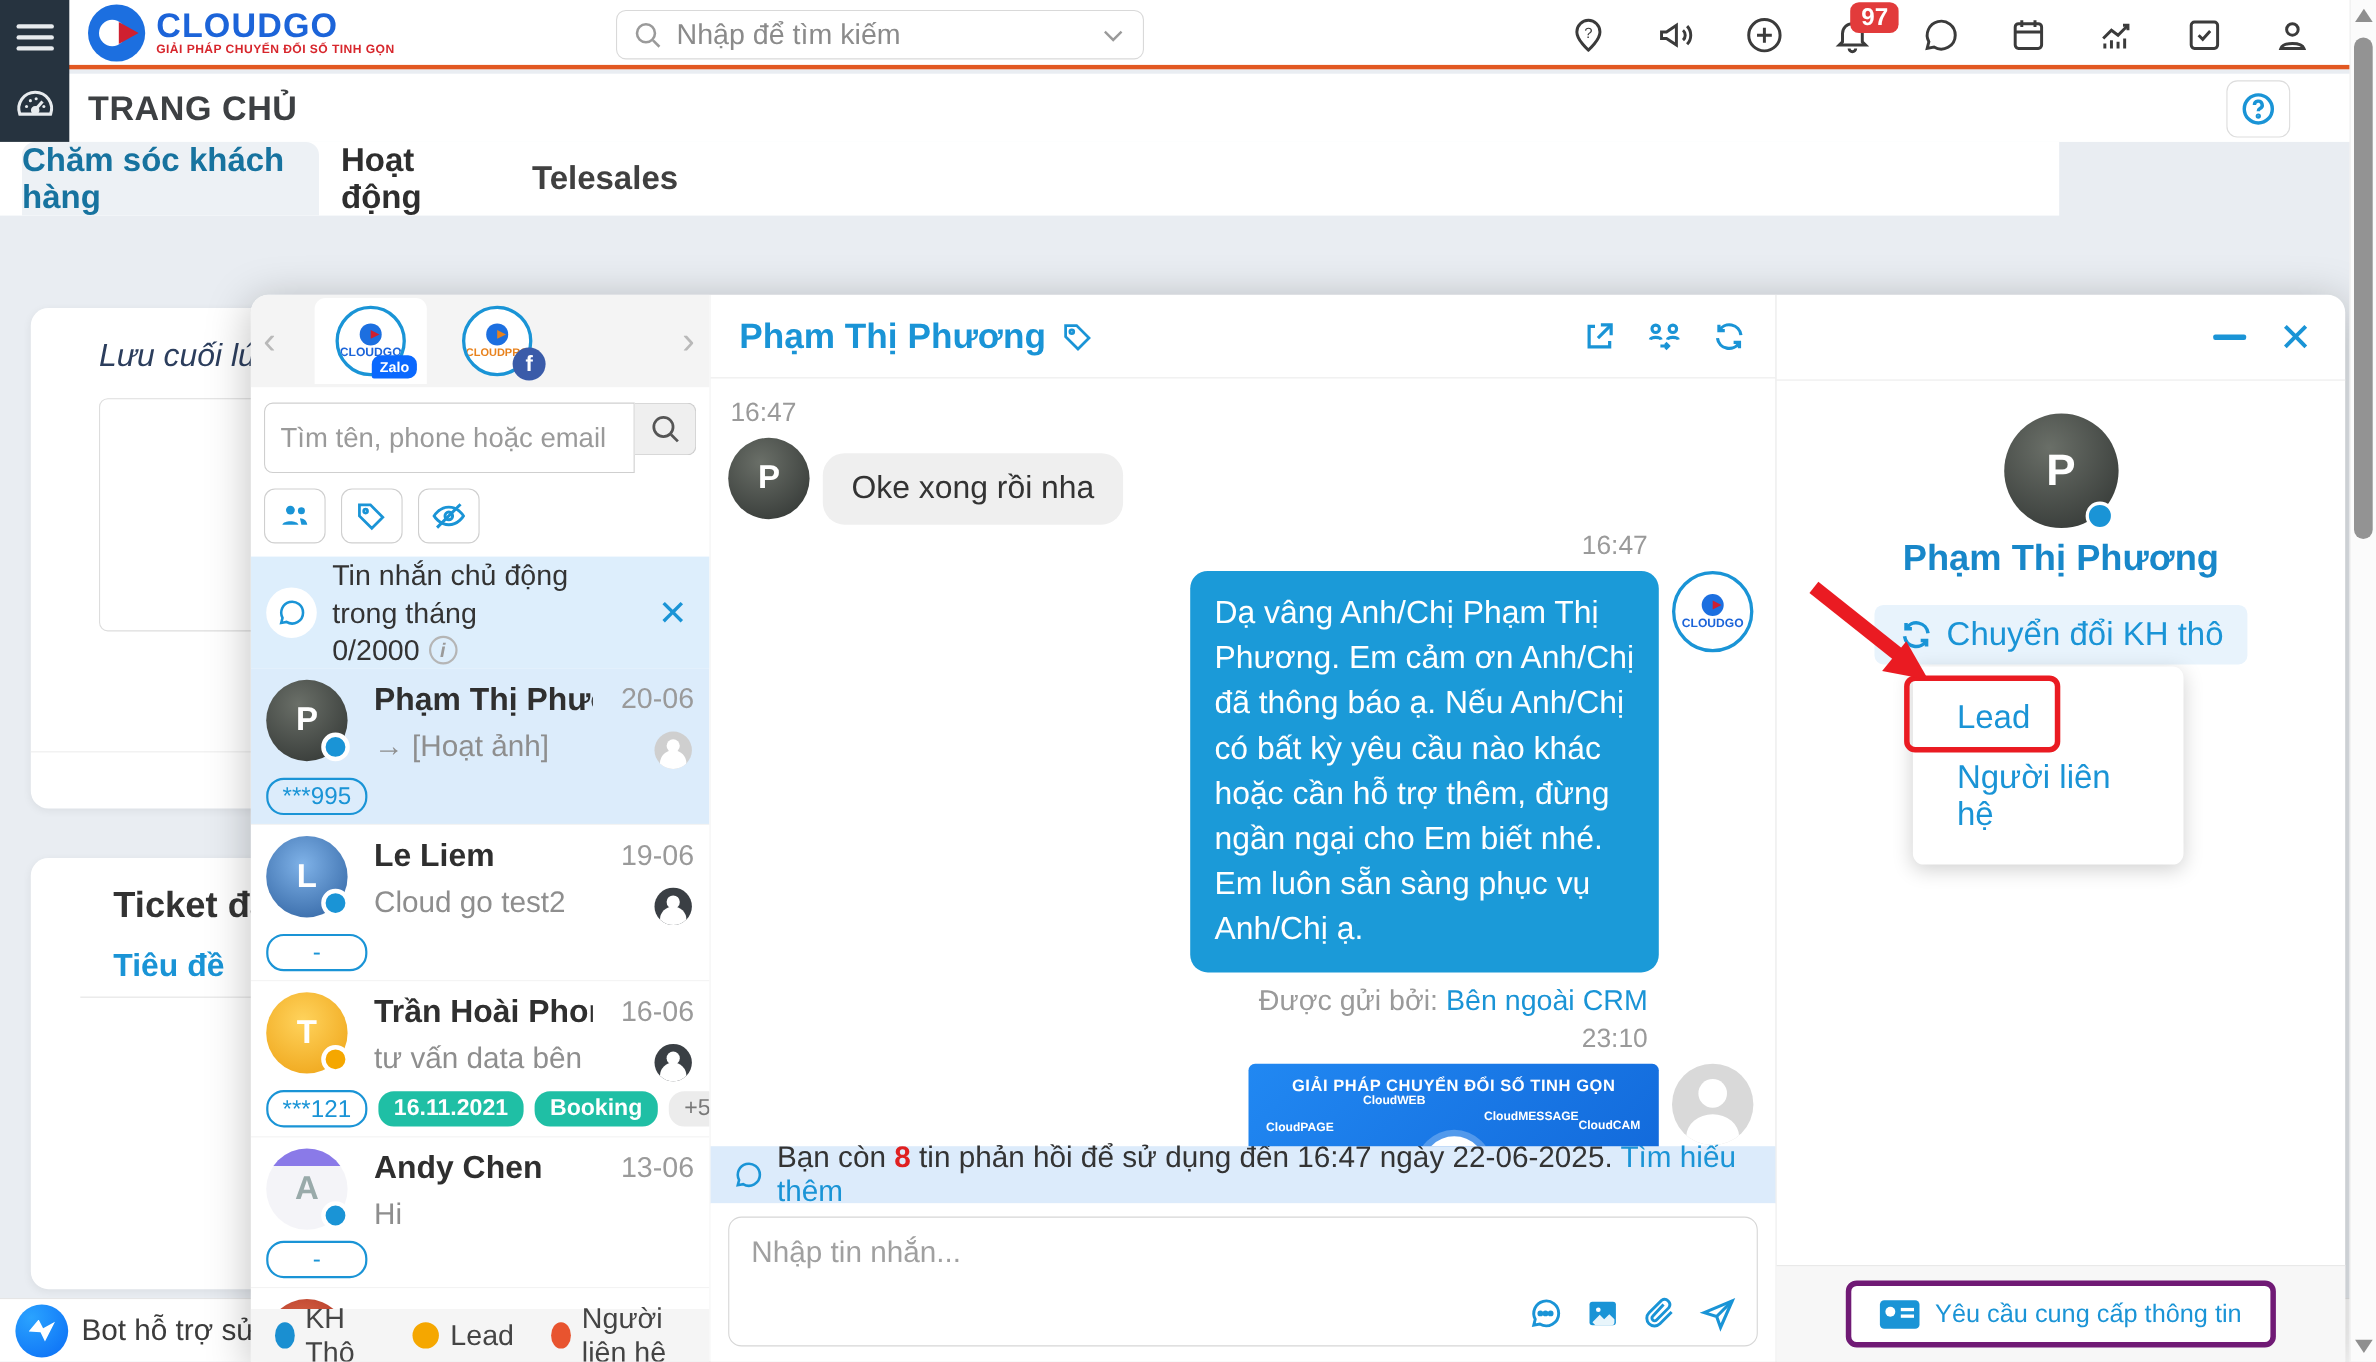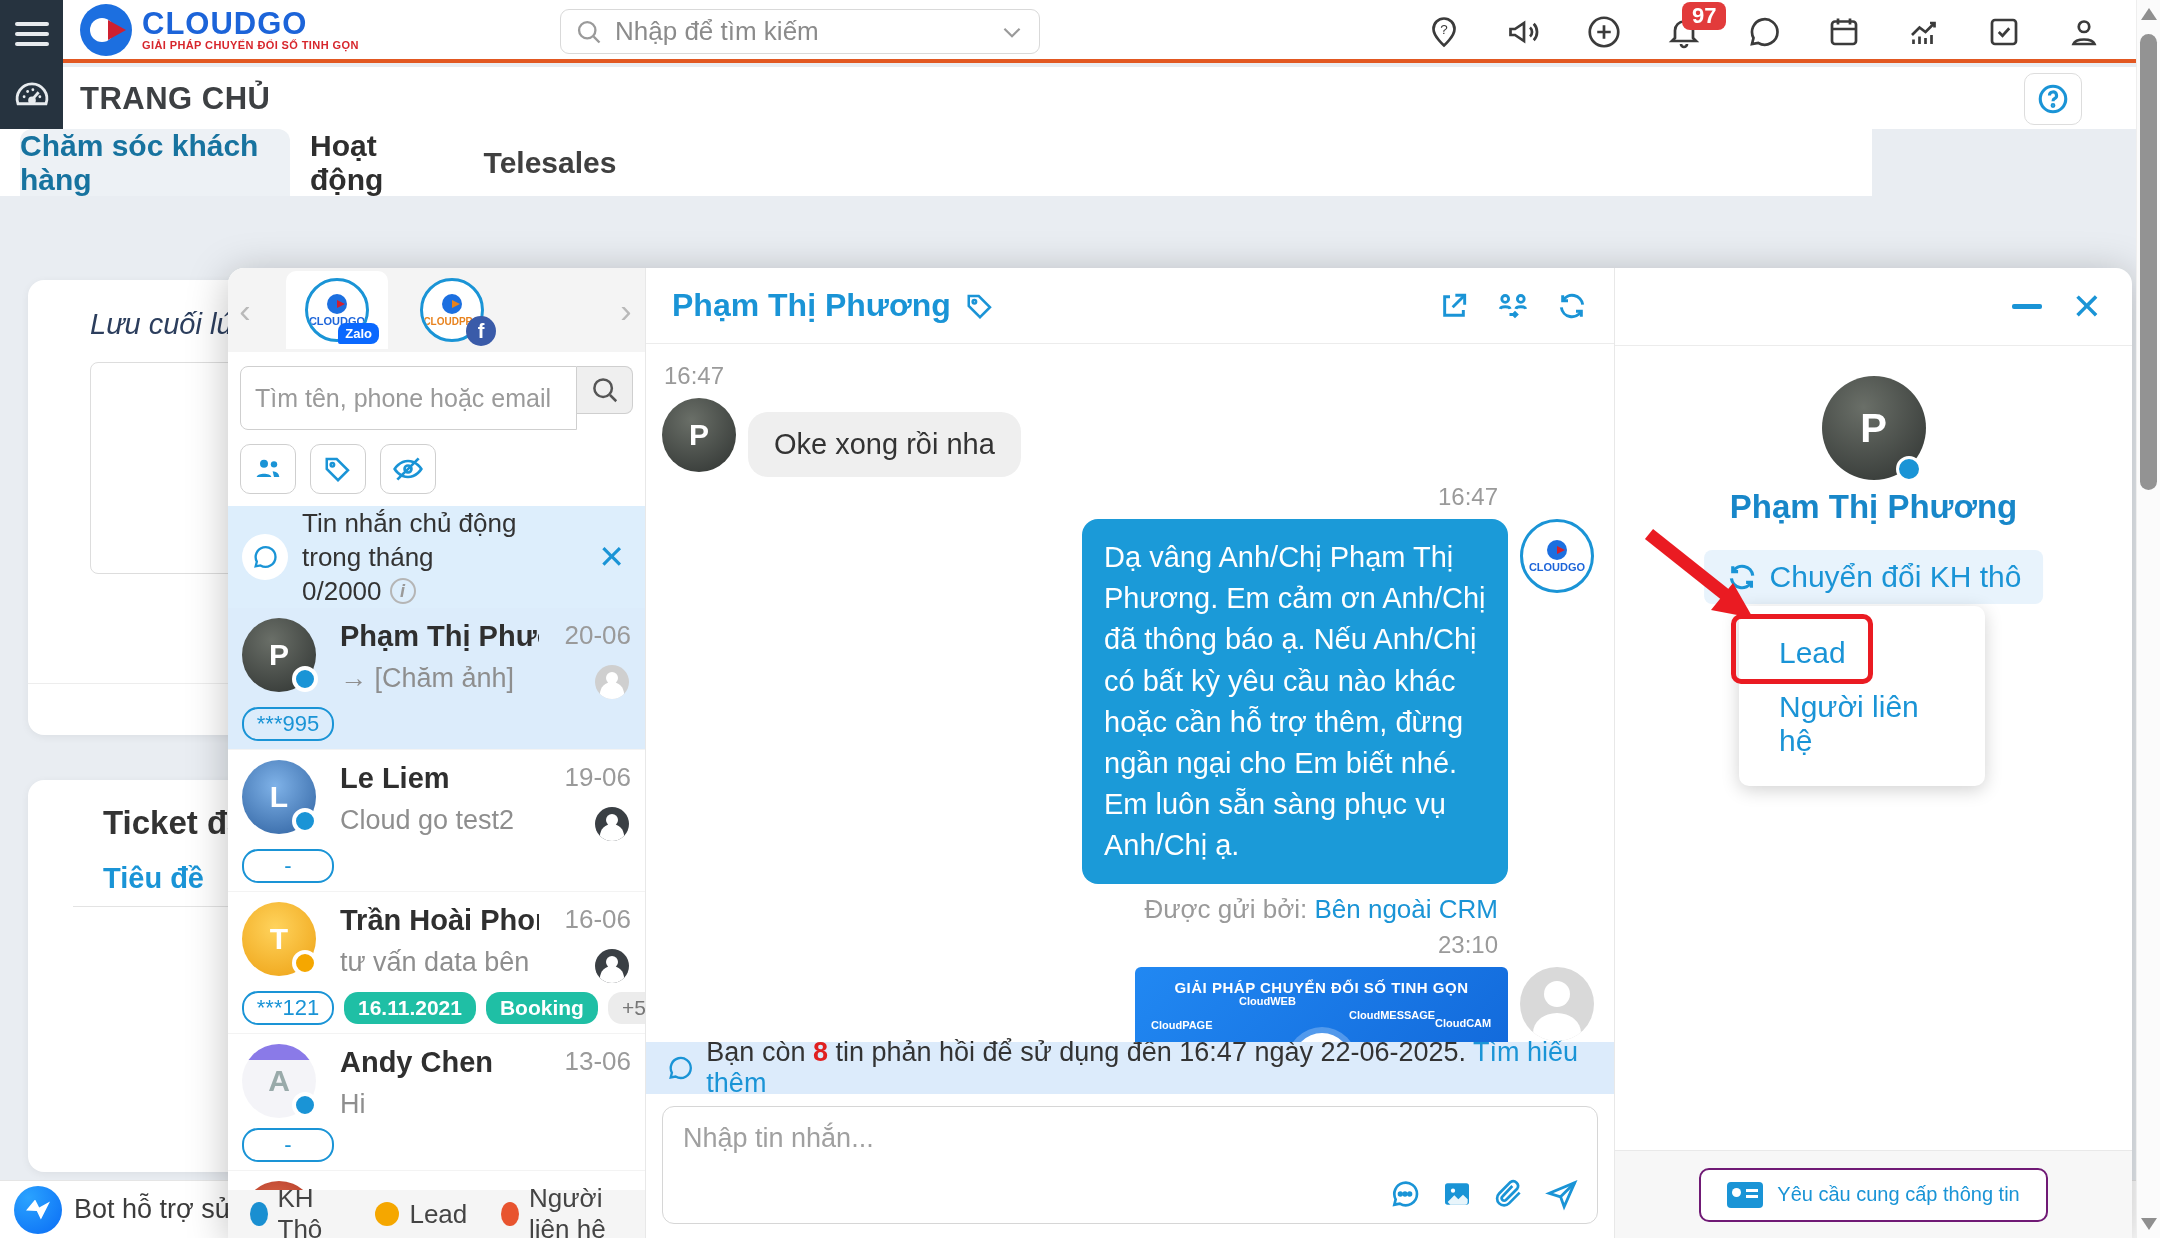--- a/index.html
+++ b/index.html
@@ -162,21 +162,21 @@
   .rpbody { flex:1; position:relative; }
   .bigav { position:absolute; left:50%; top:30px; transform:translateX(-50%); width:104px; height:104px; border-radius:50%; background:radial-gradient(circle at 40% 30%,#6a6f68,#2e3230); display:flex; align-items:center; justify-content:center; color:#fff; font-size:40px; font-weight:bold; }
   .bigdot { position:absolute; left:calc(50% + 22px); top:110px; width:26px; height:26px; border-radius:50%; background:#1a94d6; border:3px solid #fff; }
   .rpname { position:absolute; top:142px; width:100%; text-align:center; font-size:33px; font-weight:bold; color:#1887c9; }
   .convertbtn { position:absolute; left:50%; transform:translateX(-50%); top:204px; background:#e8f3fc; border-radius:8px; padding:10px 22px; display:flex; align-items:center; gap:12px; color:#1a94d6; font-size:30px; cursor:pointer; white-space:nowrap; }
   .dropdown { position:absolute; left:124px; top:260px; width:246px; background:#fff; border-radius:10px; box-shadow:0 4px 18px rgba(0,0,0,0.18); padding:20px 0 18px 0; }
   .dd-item { font-size:30px; color:#1a94d6; padding:10px 40px; cursor:pointer; }
   .redbox { position:absolute; left:116px; top:268px; width:142px; height:70px; border:5px solid #ea1b22; border-radius:10px; z-index:5; pointer-events:none; }
   .redarrow { position:absolute; left:26px; top:182px; z-index:6; pointer-events:none; }
   .rpfoot { height:88px; flex:none; background:#f7f7f7; border-top:1px solid #e9e9e9; display:flex; align-items:center; justify-content:center; }
-  .reqbtn { background:#fff; border:2px solid #701a75; border-radius:10px; padding:12px 26px; color:#1a94d6; font-size:20px; display:flex; align-items:center; gap:14px; cursor:pointer; }
+  .reqbtn { background:#fff; border:5px solid #701a75; border-radius:10px; padding:12px 26px; color:#1a94d6; font-size:23px; display:flex; align-items:center; gap:14px; cursor:pointer; }
   .idcard { width:36px; height:26px; background:#1a94d6; border-radius:4px; position:relative; }
   .idcard:before { content:""; position:absolute; left:5px; top:6px; width:9px; height:9px; border-radius:50%; background:#fff; }
   .idcard:after { content:""; position:absolute; right:5px; top:7px; width:12px; height:3px; background:#fff; box-shadow:0 6px 0 #fff; }
 
   
   .pgscroll { position:absolute; right:0; top:0; width:24px; height:1238px; background:#fbfbfb; border-left:1px solid #eee; z-index:25; }
   .pgscroll .up { position:absolute; top:8px; left:4px; width:0; height:0; border-left:8px solid transparent; border-right:8px solid transparent; border-bottom:12px solid #8f8f8f; }
   .pgscroll .dn { position:absolute; bottom:8px; left:4px; width:0; height:0; border-left:8px solid transparent; border-right:8px solid transparent; border-top:12px solid #8f8f8f; }
   .pgscroll .thumb { position:absolute; top:34px; left:3px; width:17px; height:456px; background:#939393; border-radius:9px; }
 
@@ -399,21 +399,21 @@
 
       <div class="convlist">
 
         <div class="conv sel">
           <div class="avwrap">
               <div class="av" style="background:radial-gradient(circle at 40% 30%,#6a6f68,#2e3230)">P</div>
               <div class="dot"></div>
             </div>
           <div class="cmain">
             <div class="cname">Phạm Thị Phương</div>
-            <div class="cprev"><span class="fwd">→</span> <span>[Chăm ảnh]</span></div>
+            <div class="cprev"><span class="fwd">→</span> <span>[Hoạt ảnh]</span></div>
           </div>
           <div class="cright">
             <div class="cdate">20-06</div>
             <div class="miniav gray"></div>
           </div>
           <div class="pillrow">
               <div class="phone-pill">***995</div>
             </div>
         </div>
 

